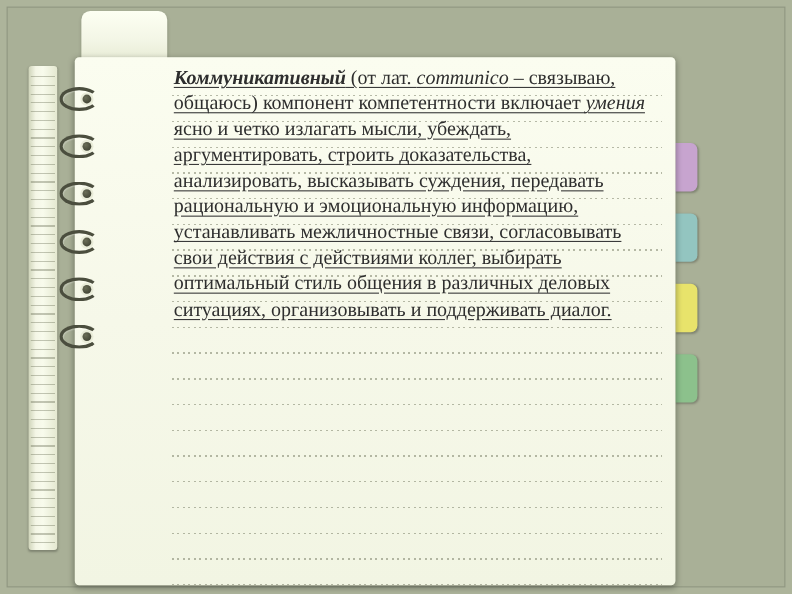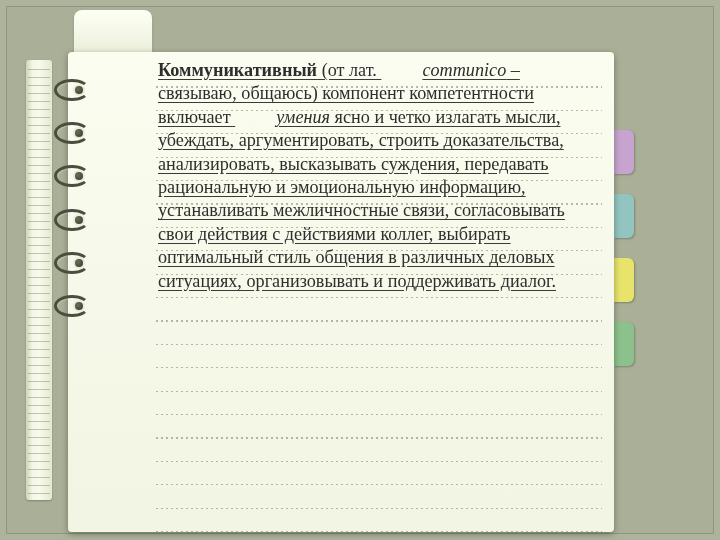--- a/index.html
+++ b/index.html
@@ -160,22 +160,22 @@
     top: 7px;
     width: 430px;
     font-size: 18.2px;
     line-height: 23.4px;
     color: #2e2e2e;
     text-decoration: underline;
     text-underline-offset: 3px;
     text-decoration-color: #3a3a3a;
     text-align: left;
   }
-  .bold-ital { font-weight: bold; }
-  .ital { font-style: italic; margin-left: 41px; }
+  .bold-ital { font-weight: bold; font-style: italic; }
+  .ital { font-style: italic; }
 </style>
 </head>
 <body>
 
 <div class="slide">
   <div class="frame"></div>
 
   <div class="top-tab"></div>
 
   <div class="side-tabs">

